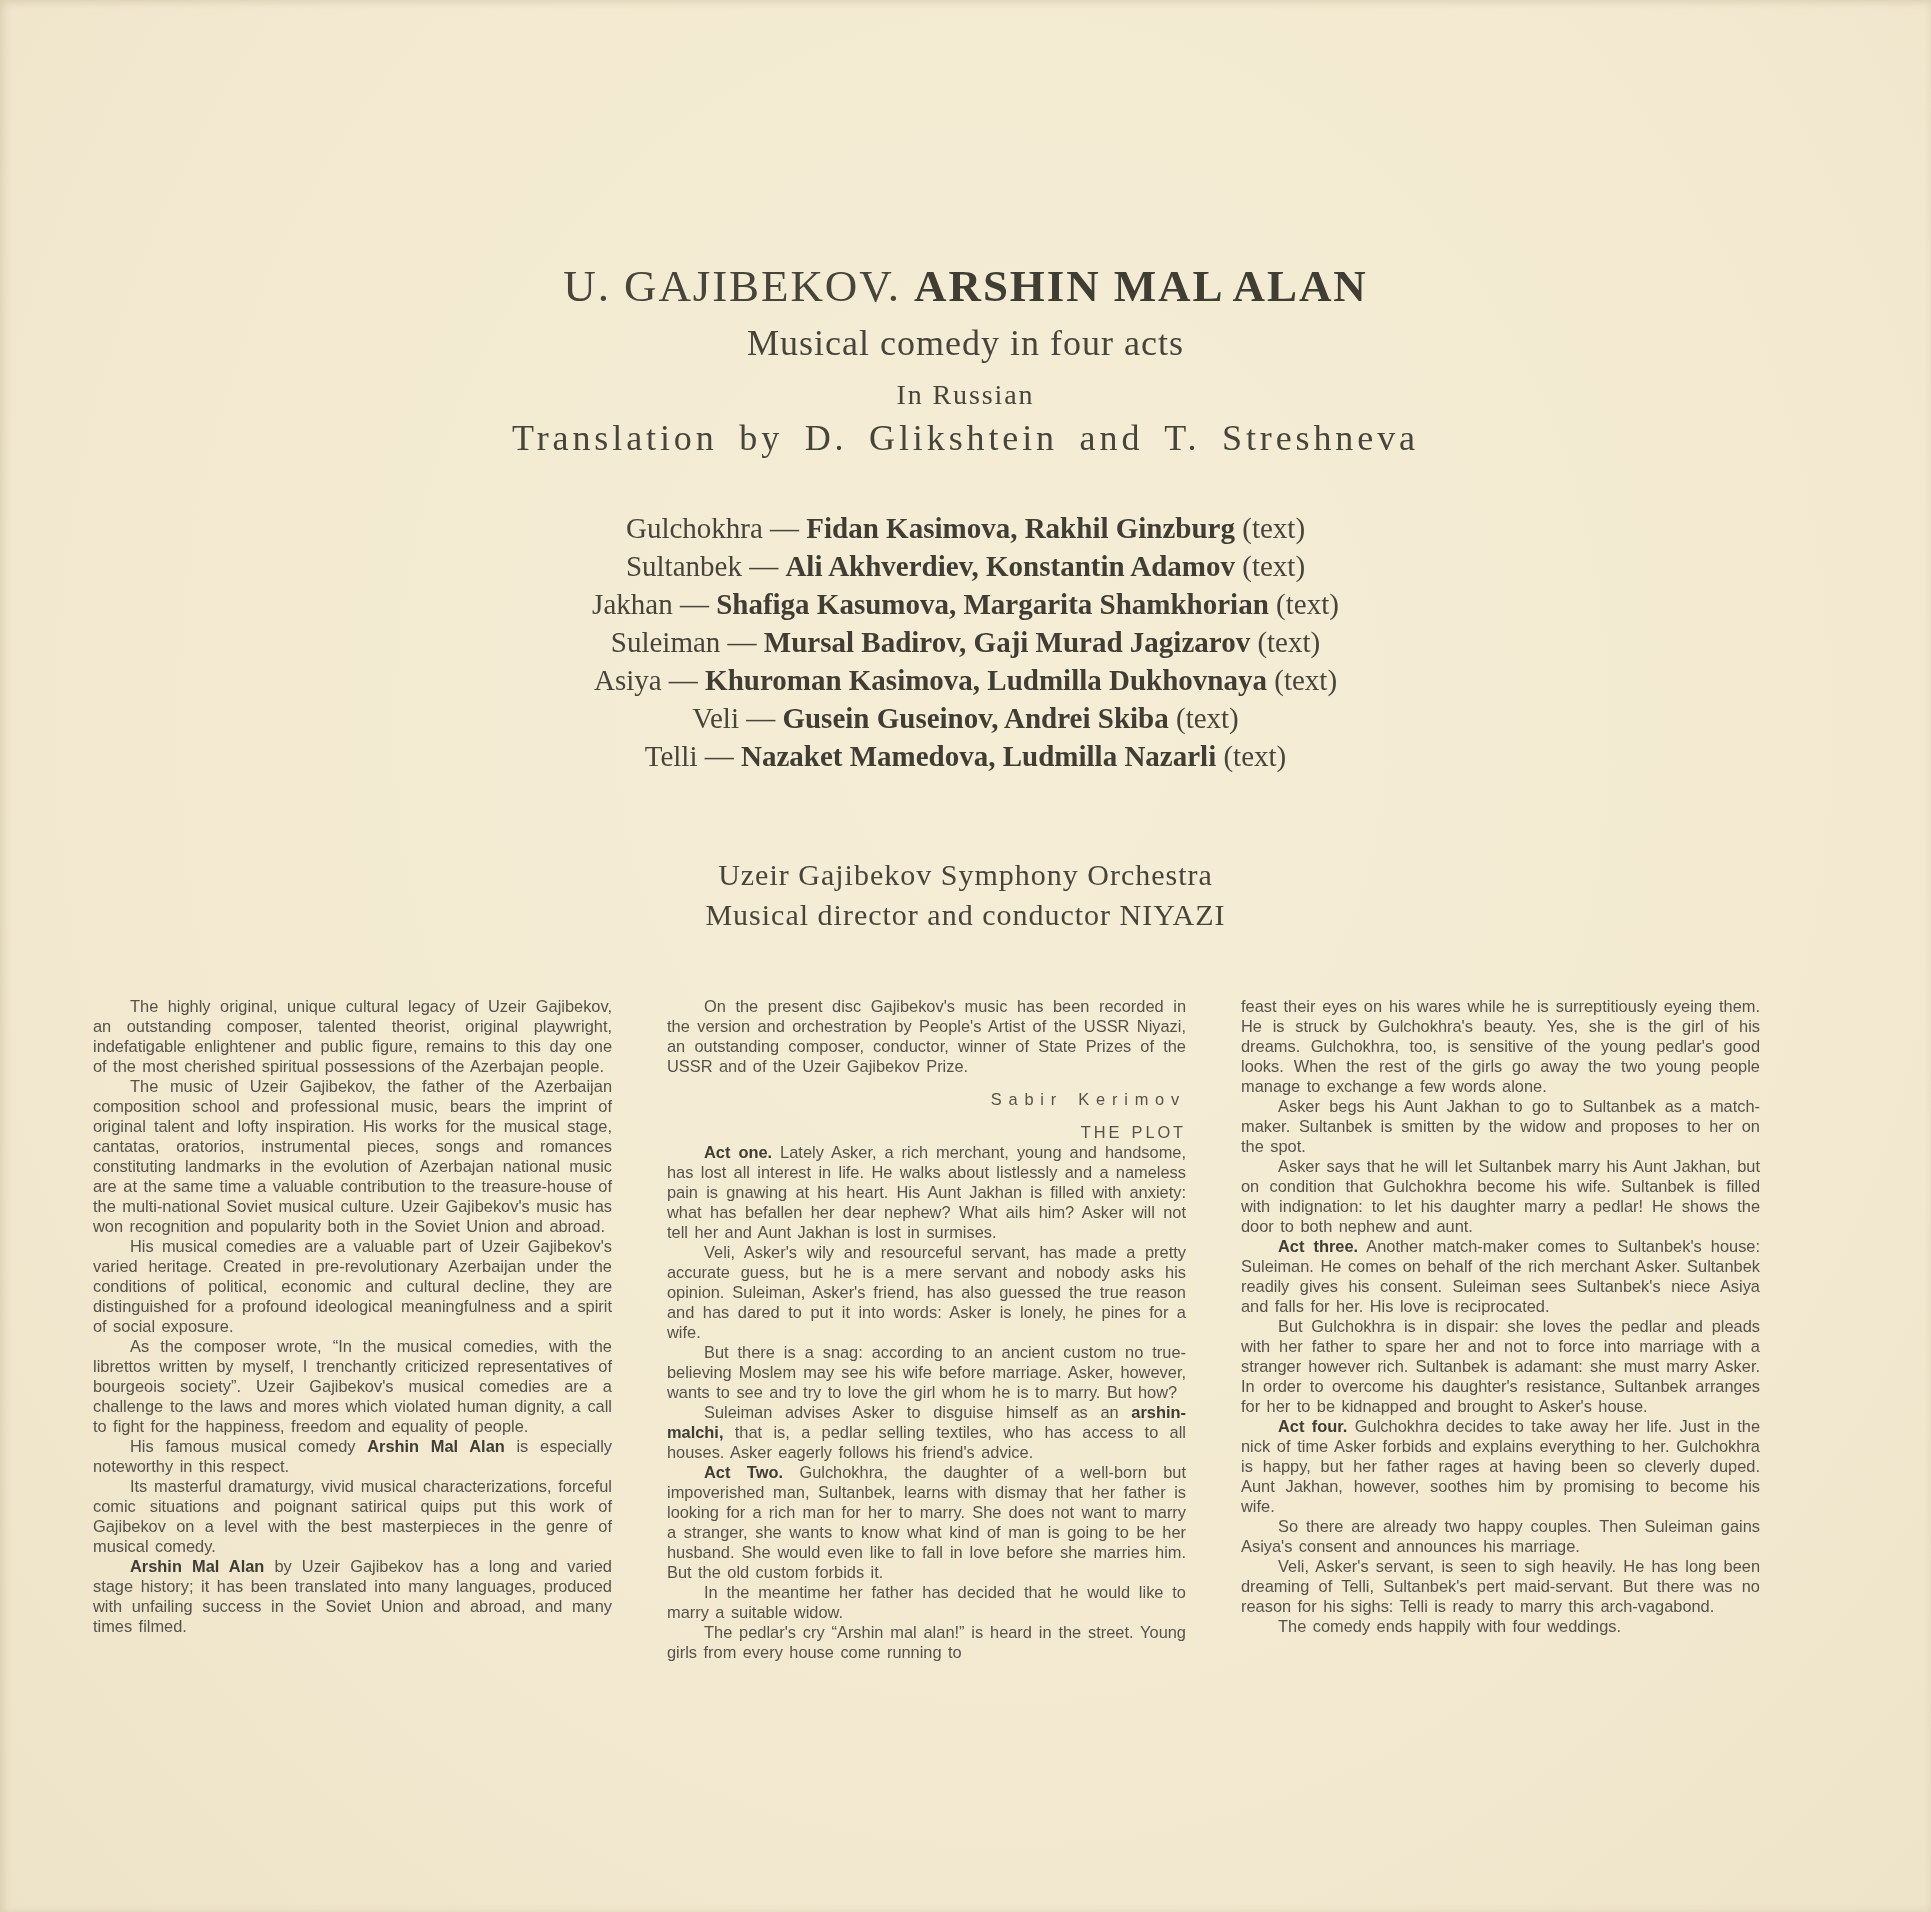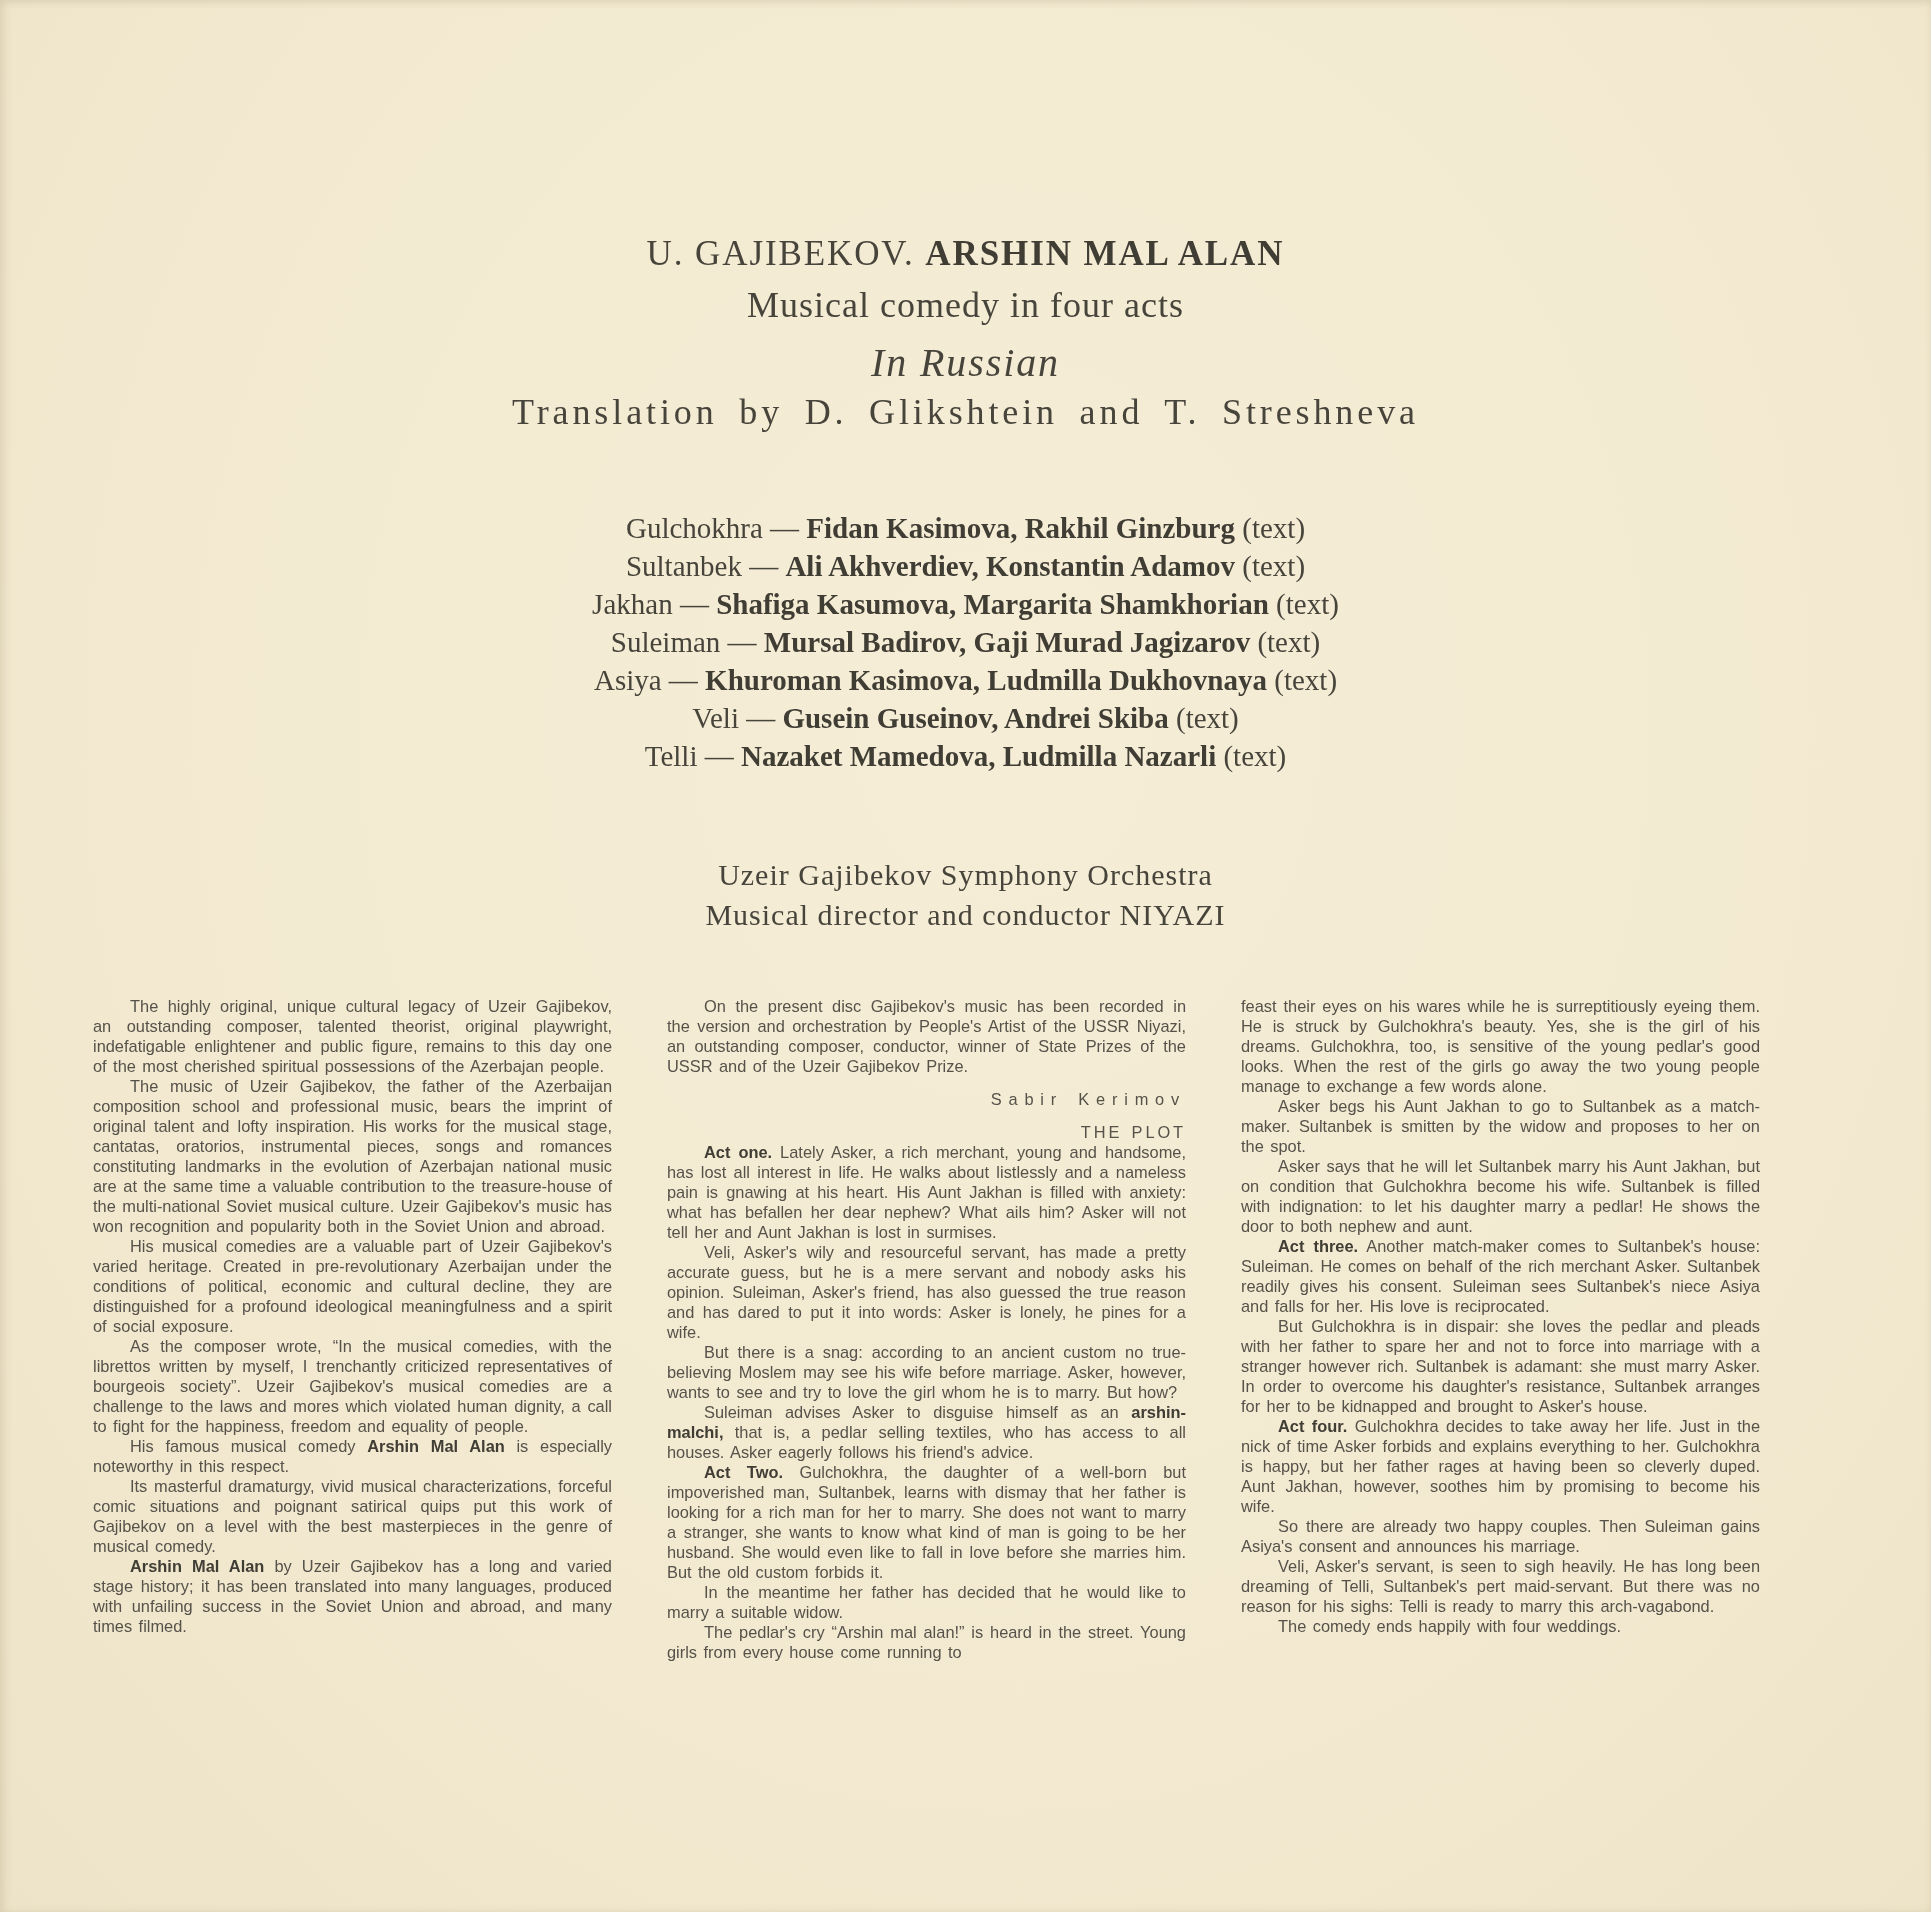--- a/index.html
+++ b/index.html
@@ -23,26 +23,26 @@
     overflow:hidden;
   }
   
   .header{
     position:absolute;top:236px;left:0;width:100%;
     text-align:center;
     font-family:"Liberation Serif", serif;
     color:var(--ink-head);
   }
   .title{
-    font-size:35px;font-weight:400;letter-spacing:1.9px;line-height:1;
+    font-size:45px;font-weight:400;letter-spacing:1.9px;line-height:1;margin-top:28px;
   }
   .title b{font-weight:700;color:var(--ink-bold);}
   .subtitle{margin-top:16.4px;font-size:36px;letter-spacing:1px;line-height:1;}
   .libretto{margin-top:20px;font-size:37px;word-spacing:6.8px;letter-spacing:1px;line-height:1;}
-  .language{margin-top:19.3px;font-size:40px;letter-spacing:1.9px;line-height:1;font-style:italic;}
+  .language{margin-top:19.3px;font-size:28px;letter-spacing:1.9px;line-height:1;}
   .translation{margin-top:11.6px;font-size:36px;letter-spacing:3.9px;word-spacing:8.7px;line-height:1;}
   
   .cast{
     position:absolute;top:509px;left:0;width:100%;
     text-align:center;
     font-family:"Liberation Serif", serif;
     font-size:29px;color:var(--ink-head);
   }
   .cast-line{line-height:38px;}
   .cast-line b{font-weight:700;color:var(--ink-bold);}

